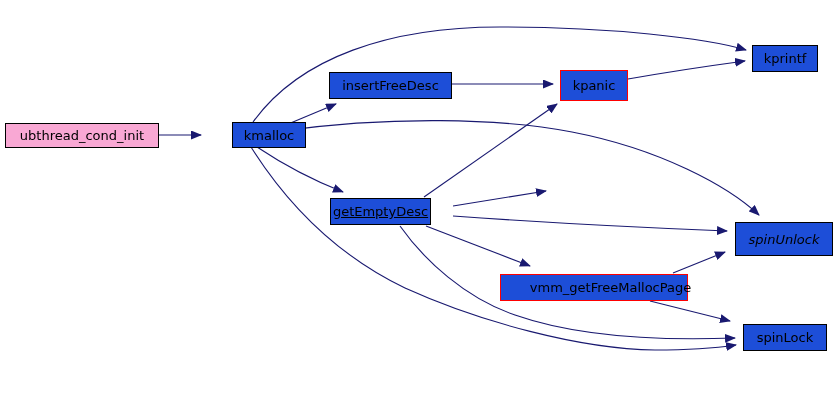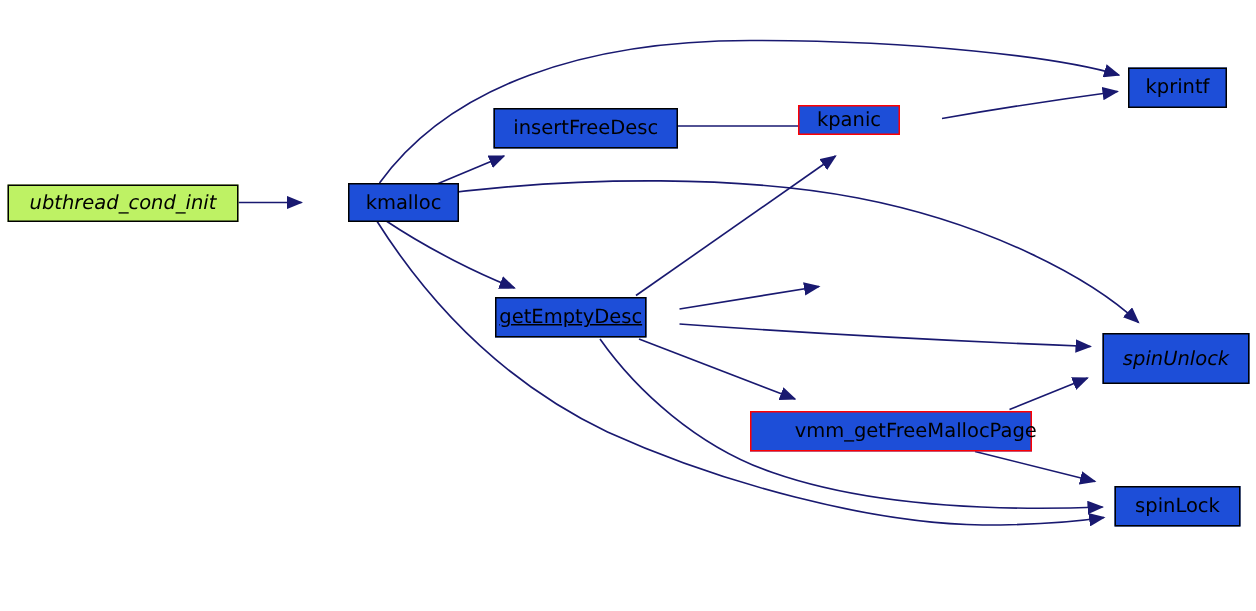--- a/index.html
+++ b/index.html
@@ -17,21 +17,21 @@
     position:absolute;
     box-sizing:border-box;
     display:flex;align-items:center;justify-content:center;
     background:#1d4ed8;
     border:1px solid #000000;
     color:#000000;
     font-size:13px;
     white-space:nowrap;
     z-index:2;
   }
-  .node.root{background:#bef264;font-style:italic;}
+  .node.root{background:#f9a8d4;}
   .node.highlight{border-color:#ff0000;}
 </style>
 </head>
 <body>
 
 <div class="graph">
 
   <svg class="edge-layer" width="837" height="407" viewBox="0 0 837 407" xmlns="http://www.w3.org/2000/svg">
     <defs>
       <marker id="arrow" markerWidth="11" markerHeight="9" refX="10" refY="4.5" orient="auto" markerUnits="userSpaceOnUse">
@@ -54,21 +54,21 @@
     <path class="edge" d="M673,273 L725,252" marker-end="url(#arrow)"></path>
     <path class="edge" d="M650,301 L730,321" marker-end="url(#arrow)"></path>
   </svg>
 
   <div class="node root" style="left:5px;top:123px;width:154px;height:25px;">ubthread_cond_init</div>
 
   <div class="node" style="left:206px;top:122px;width:74px;height:26px;margin-left:26px;">kmalloc</div>
 
   <div class="node" style="left:329px;top:72px;width:123px;height:27px;">insertFreeDesc</div>
 
-  <div class="node highlight" style="left:532px;top:70px;width:68px;height:20px;">kpanic</div>
+  <div class="node highlight" style="left:560px;top:70px;width:68px;height:31px;">kpanic</div>
 
   <div class="node" style="left:752px;top:45px;width:66px;height:27px;">kprintf</div>
 
   <div class="node" style="left:330px;top:198px;width:101px;height:27px;text-decoration:underline;">getEmptyDesc</div>
 
 
   <div class="node" style="left:735px;top:222px;width:98px;height:34px;font-style:italic;">spinUnlock</div>
 
   <div class="node highlight" style="left:500px;top:274px;width:188px;height:27px;padding-left:33px;">vmm_getFreeMallocPage</div>
 

